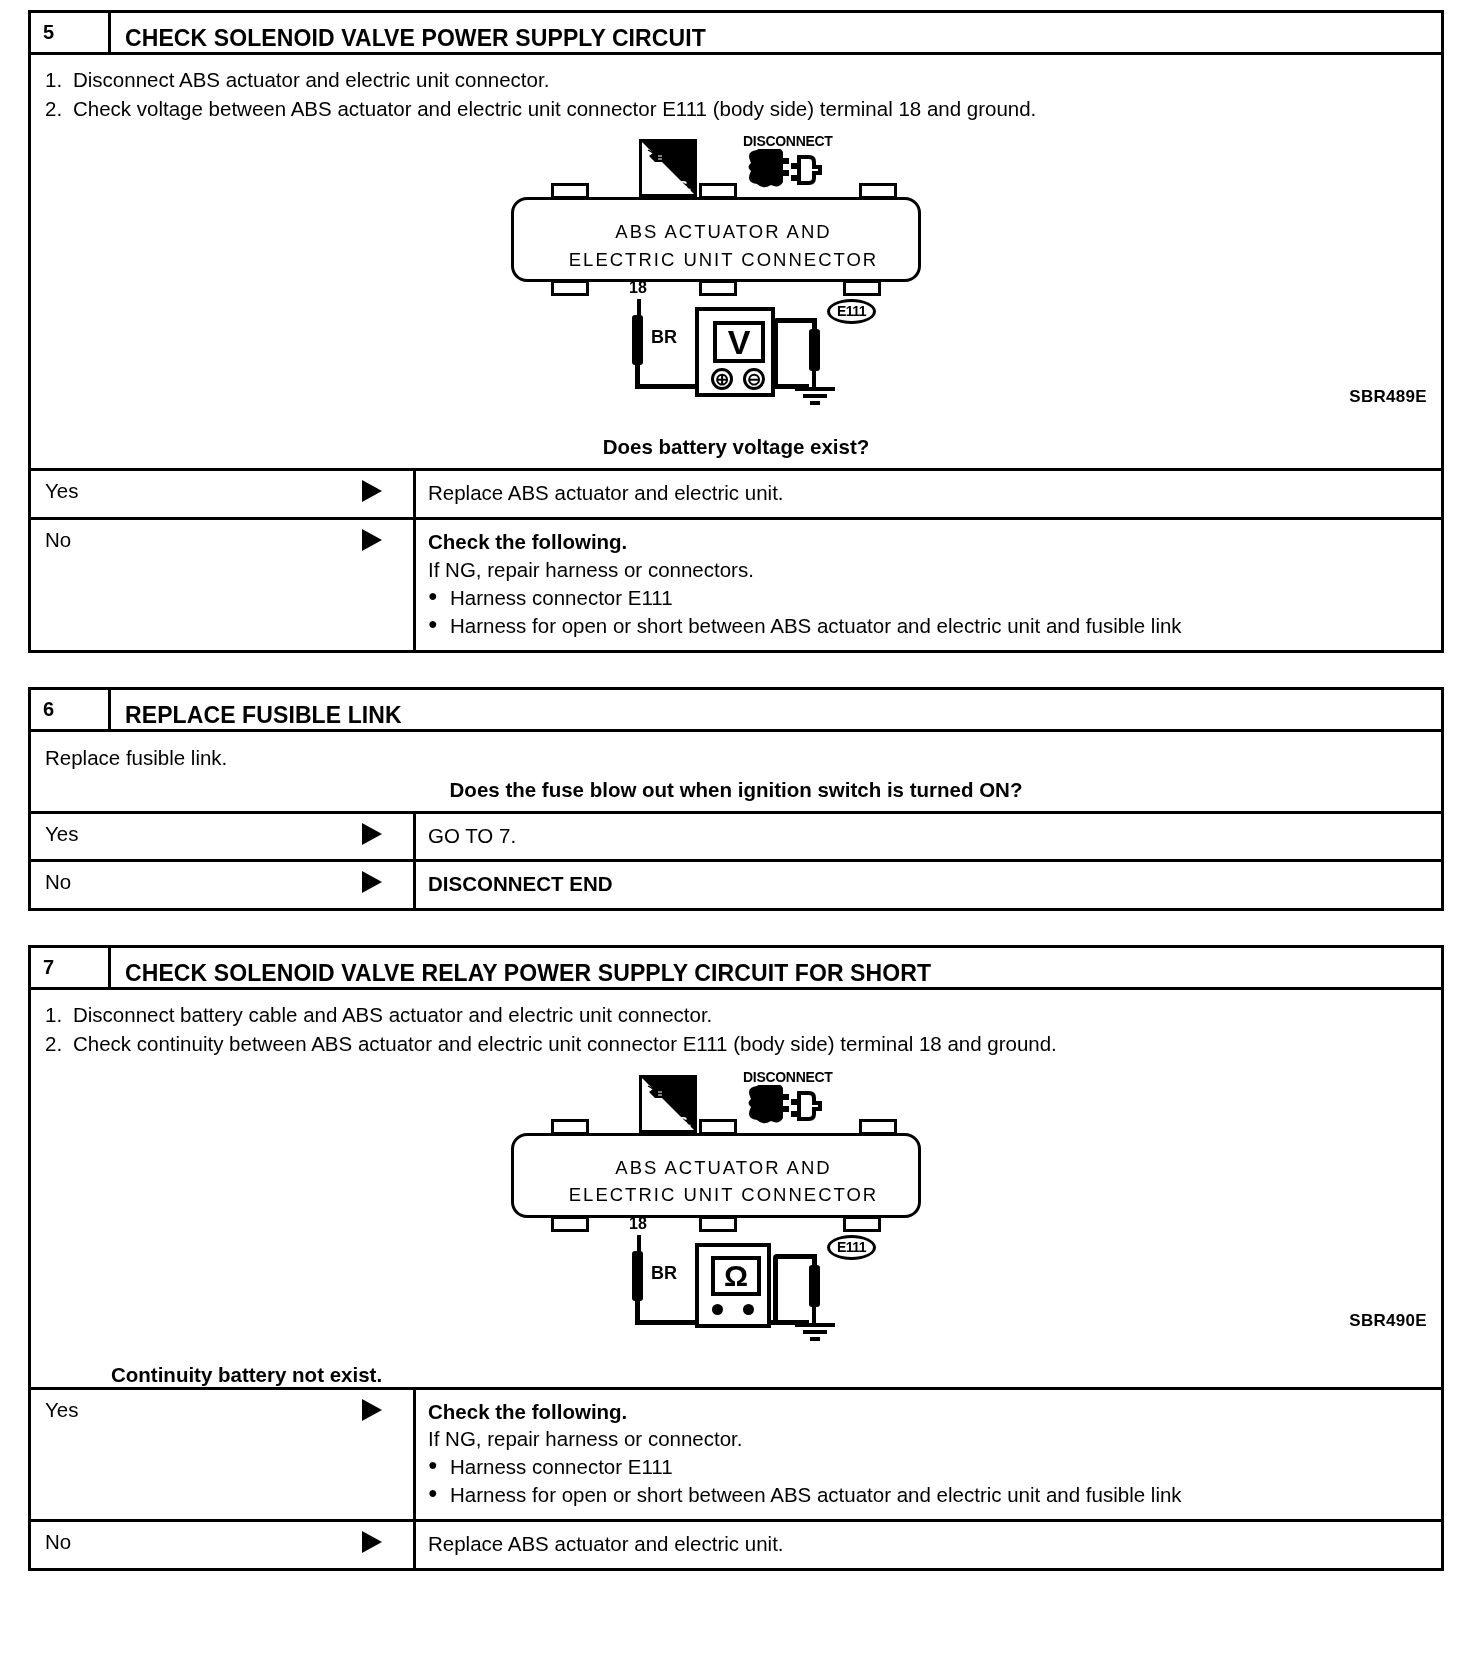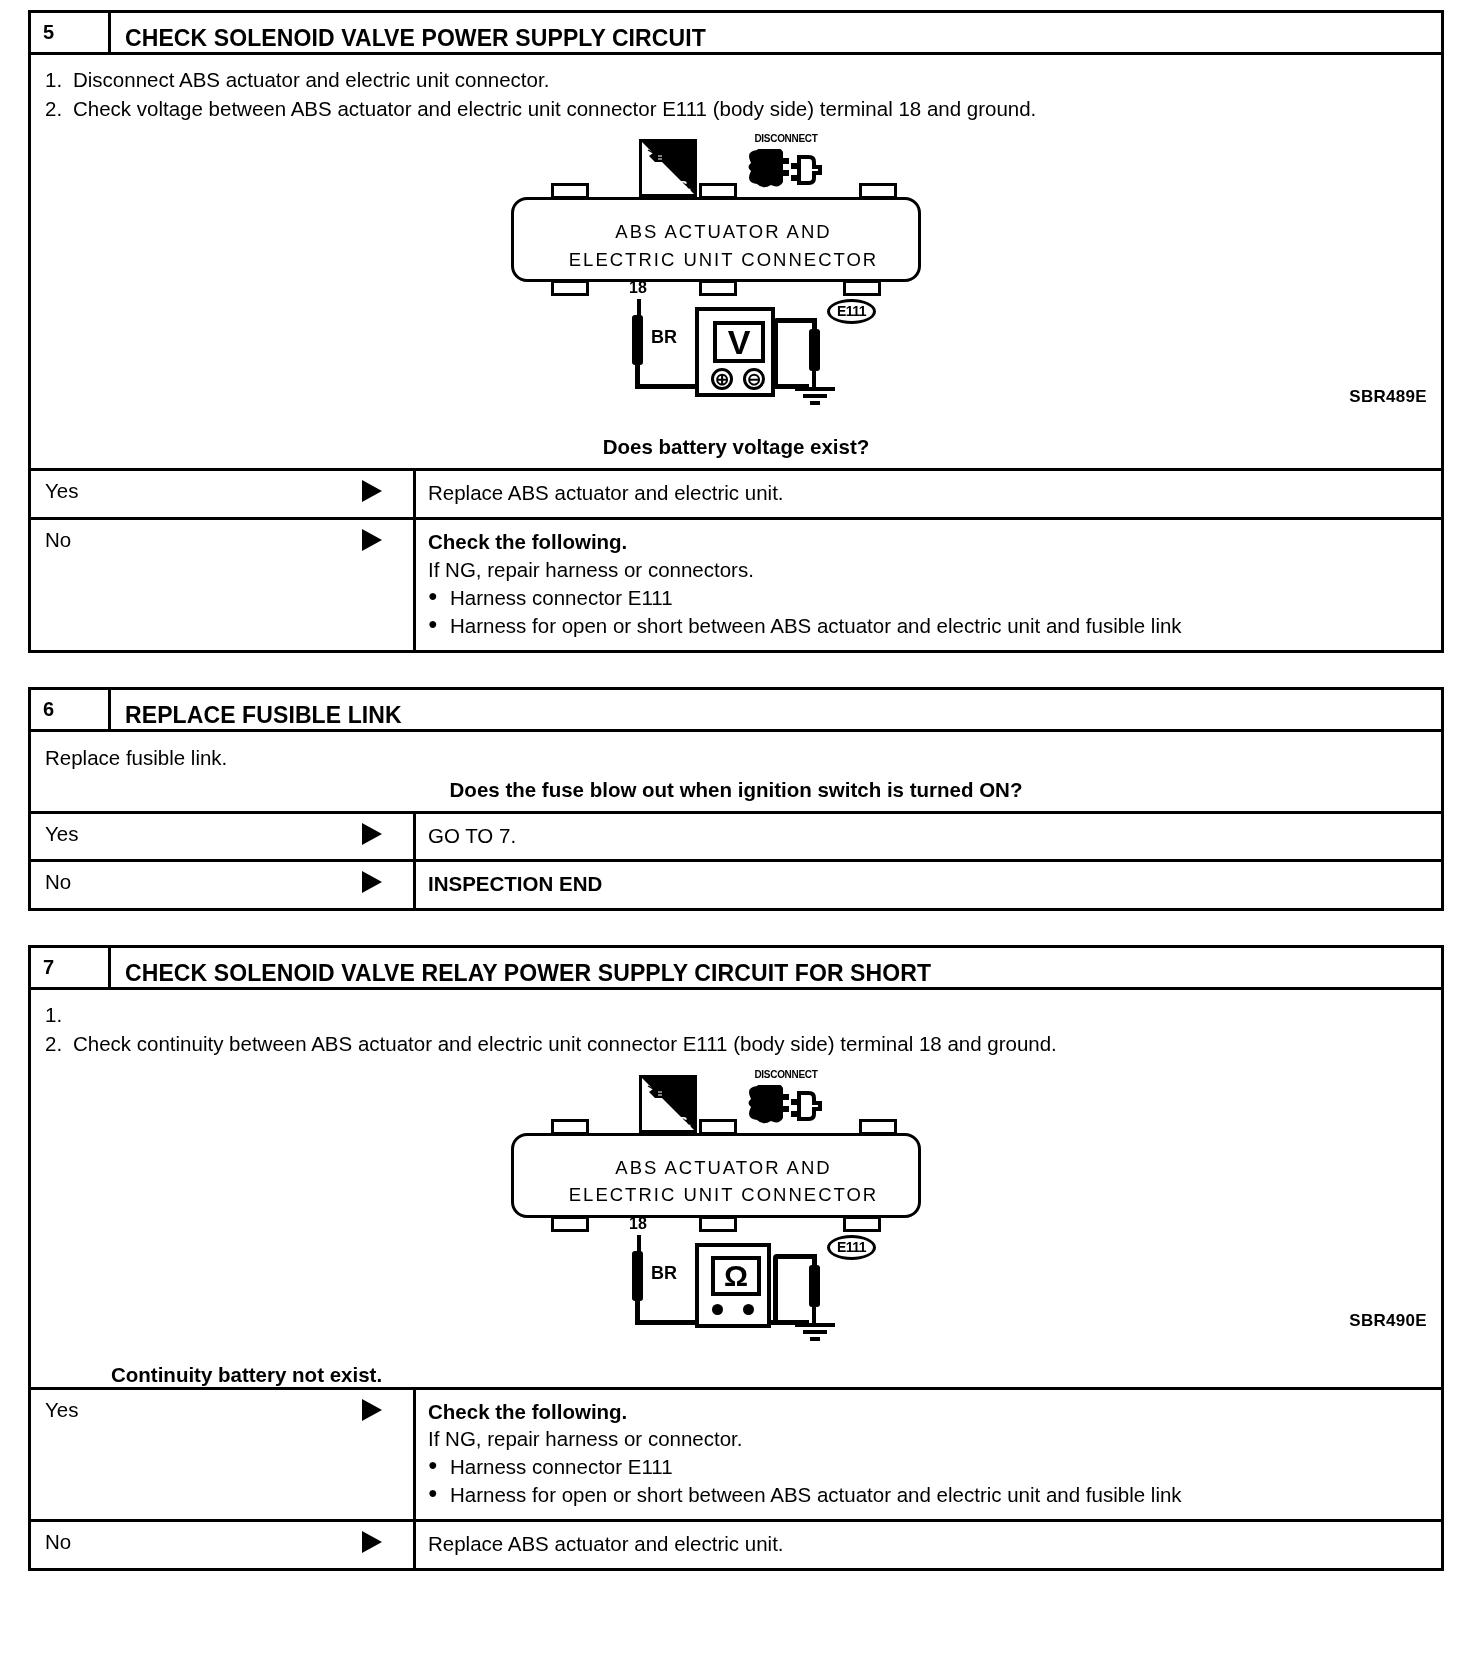--- a/index.html
+++ b/index.html
@@ -137,21 +137,21 @@
     letter-spacing: -0.5px;
   }
   .ts-hand {
     position: absolute; left: 5px; top: 5px;
     width: 26px; height: 20px;
   }
 
   .disc-icon { position: absolute; width: 86px; height: 62px; }
   .disc-label {
     position: absolute; top: 0; left: 0; width: 100%;
-    text-align: center; font-size: 10px; font-weight: bold;
+    text-align: center; font-size: 14px; font-weight: bold;
     letter-spacing: -0.3px;
   }
 
   .connector-box {
     position: absolute;
     border: 3px solid #000;
     border-radius: 16px;
     background: #fff;
     padding-left: 15px;
   }
@@ -368,34 +368,35 @@
       <div class="ans-body">
         <div class="ln">GO TO 7.</div>
       </div>
     </div>
     <div class="ans-row">
       <div class="ans-label">No</div>
       <div class="ans-arrow">
           <div class="tri"></div>
         </div>
       <div class="ans-body">
-        <div class="ln bold">INSPECTION END</div>
+        <div class="ln bold">DISCONNECT END</div>
       </div>
     </div>
   </div>
 
   <div class="step-box">
     <div class="step-header">
       <div class="step-num">7</div>
       <div class="step-title">CHECK SOLENOID VALVE RELAY POWER SUPPLY CIRCUIT FOR SHORT</div>
     </div>
     <div class="step-body">
       <div class="instr-list">
         <div class="instr">
           <span class="instr-n">1.</span>
+          <span>Disconnect battery cable and ABS actuator and electric unit connector.</span>
         </div>
         <div class="instr">
           <span class="instr-n">2.</span>
           <span>Check continuity between ABS actuator and electric unit connector E111 (body side) terminal 18 and ground.</span>
         </div>
       </div>
 
       <div class="diagram">
         <div class="dg-inner">
           <div class="ts-icon" style="left:608px; top:12px;">

